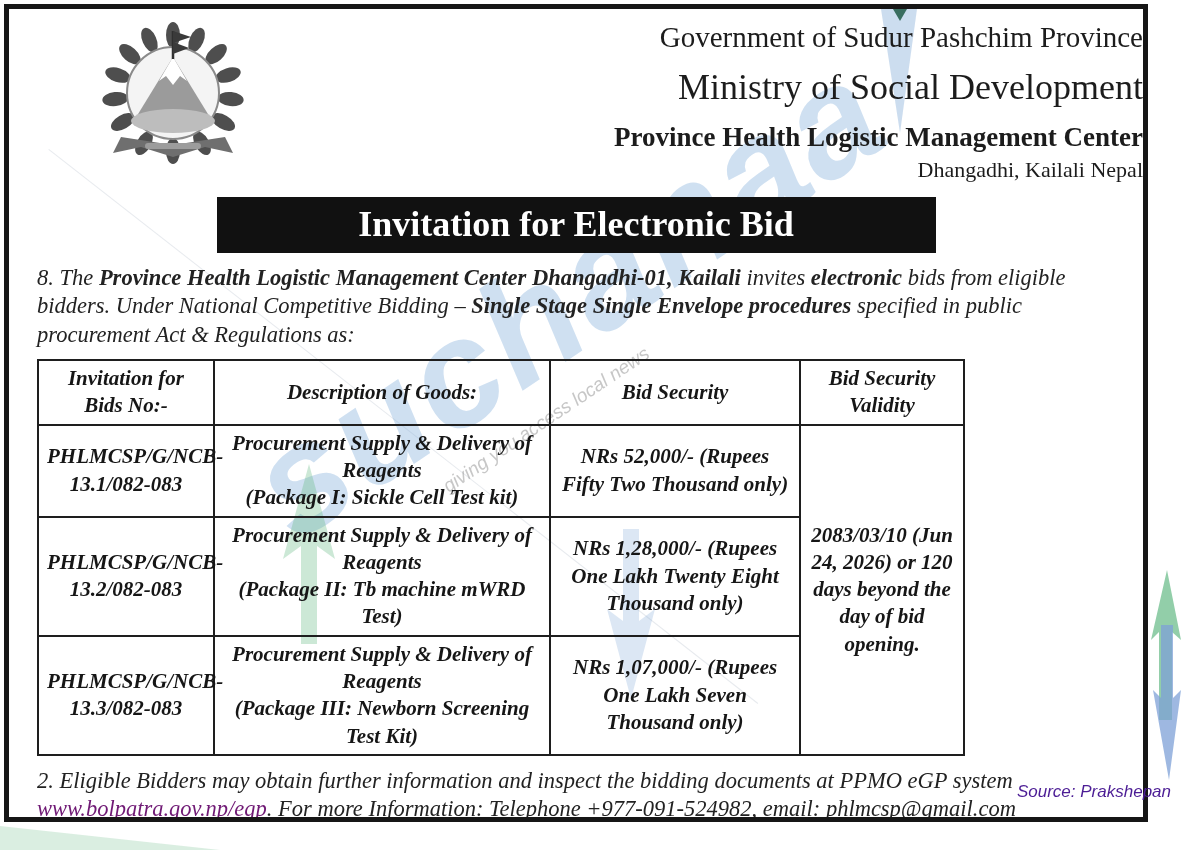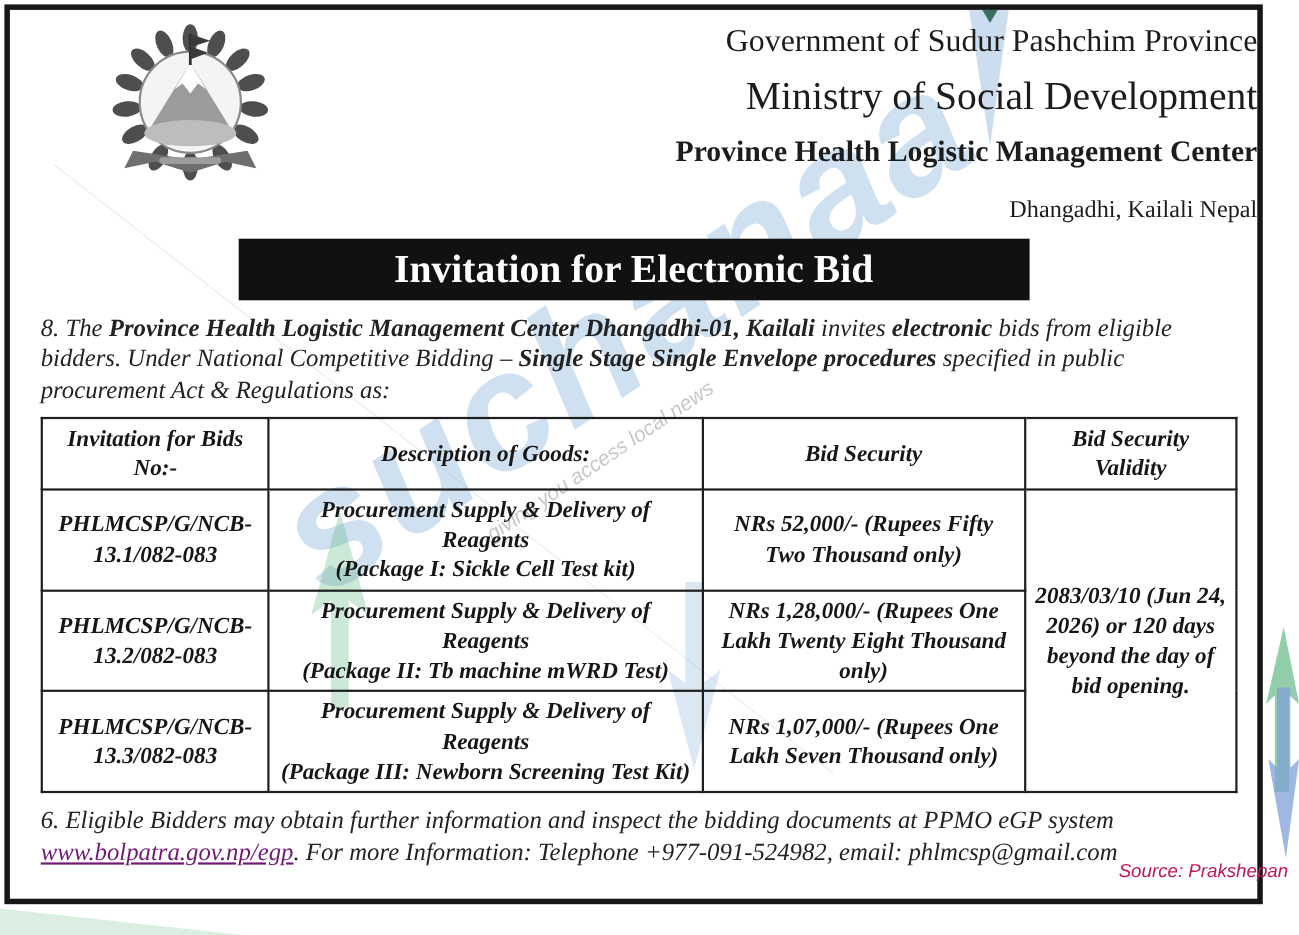--- a/index.html
+++ b/index.html
@@ -25,47 +25,47 @@
   .bottom-green { position:absolute; left:0; bottom:0; z-index:0; }
   .hairline { position:absolute; width:900px; height:1px; background:rgba(120,140,160,0.18);
               transform:rotate(38deg); transform-origin:left top; left:40px; top:140px; z-index:1; }
 
   
   .emblem { position:absolute; left:78px; top:12px; width:172px; height:152px; z-index:2; }
   .hdr { text-align:right; padding-top:12px; line-height:1.15;padding-left:48px; }
   .hdr-line1 { font-size:29px; }
   .hdr-line2 { font-size:36px; margin-top:13px; }
   .hdr-line3 { font-size:27px; font-weight:bold; margin-top:13px; }
-  .hdr-line4 { font-size:22px; margin-top:24px; }
+  .hdr-line4 { font-size:22px; margin-top:4px; }
 
   .banner { width:719px; margin:15px auto 0 auto; background:#111111; color:#ffffff;
             text-align:center; font-size:36px; font-weight:bold; padding:6px 0 8px 0; }
   .pubdate { text-align:center; font-size:22px; margin-top:15px; }
 
   
   .para { font-style:italic; font-size:22.5px; line-height:1.26; margin:11px 28px 0 28px;
           color:#222; }
   .para b { font-weight:bold; }
   .doc-link { color:#701a75; text-decoration:underline; cursor:pointer; }
 
   
-  table.bids { border-collapse:collapse; margin:10px 28px 0 28px; width:1088px;
+  table.bids { border-collapse:collapse; margin:10px 28px 0 28px; width:928px;
                table-layout:fixed; }
   table.bids th, table.bids td { border:2px solid #1e1e1e; text-align:center;
                font-weight:bold; font-style:italic; font-size:21px; line-height:1.3;
                padding:4px 8px; vertical-align:middle; color:#161616; }
   tr.hrow   { height:64px; }
   tr.r1 { height:60px; }
   tr.r2 { height:86px; }
   tr.r3 { height:82px; }
   .preline { white-space:pre-line; }
 
   .source-note { position:absolute; right:10px; top:782px; font-style:italic;
                  font-size:17px; font-family:"Liberation Sans","DejaVu Sans",sans-serif;
-                 color:#be185d; z-index:3; }
+                 color:#4c1d95; z-index:3; }
 </style>
 </head>
 <body>
 
 <div class="doc">
 
   <div class="decor hairline"></div>
   <div class="decor wm-text">suchanaa</div>
   <div class="decor wm-tagline">giving you access local news</div>
   <svg class="decor wm-arrow-green" width="56" height="180" viewBox="0 0 56 180">
@@ -183,21 +183,21 @@
         <tr class="r3">
           <td class="preline">PHLMCSP/G/NCB-
 13.3/082-083</td>
           <td class="preline">Procurement Supply &amp; Delivery of Reagents
 (Package III: Newborn Screening Test Kit)</td>
           <td>NRs 1,07,000/- (Rupees One Lakh Seven Thousand only)</td>
         </tr>
       </tbody>
     </table>
 
-    <p class="para"><span>6. Eligible Bidders may obtain further information and inspect the bidding documents at PPMO eGP system </span><a class="doc-link">www.bolpatra.gov.np/egp</a><span>. For more Information: Telephone +977-091-524982, email: phlmcsp@gmail.com</span></p>
+    <p class="para"><span>2. Eligible Bidders may obtain further information and inspect the bidding documents at PPMO eGP system </span><a class="doc-link">www.bolpatra.gov.np/egp</a><span>. For more Information: Telephone +977-091-524982, email: phlmcsp@gmail.com</span></p>
 
   </div>
 </div>
 
 <svg class="gutter-arrows" width="36" height="210" viewBox="0 0 36 210">
   <polygon points="22,0 36,70 27,62 27,150 14,150 14,62 6,70" fill="rgba(110,190,140,0.75)"></polygon>
   <polygon points="24,210 36,120 28,128 28,55 16,55 16,128 8,120" fill="rgba(125,160,215,0.75)"></polygon>
 </svg>
 <svg class="bottom-green" width="220" height="24" viewBox="0 0 220 24">
   <polygon points="0,24 0,0 220,24" fill="rgba(150,205,170,0.35)"></polygon>

